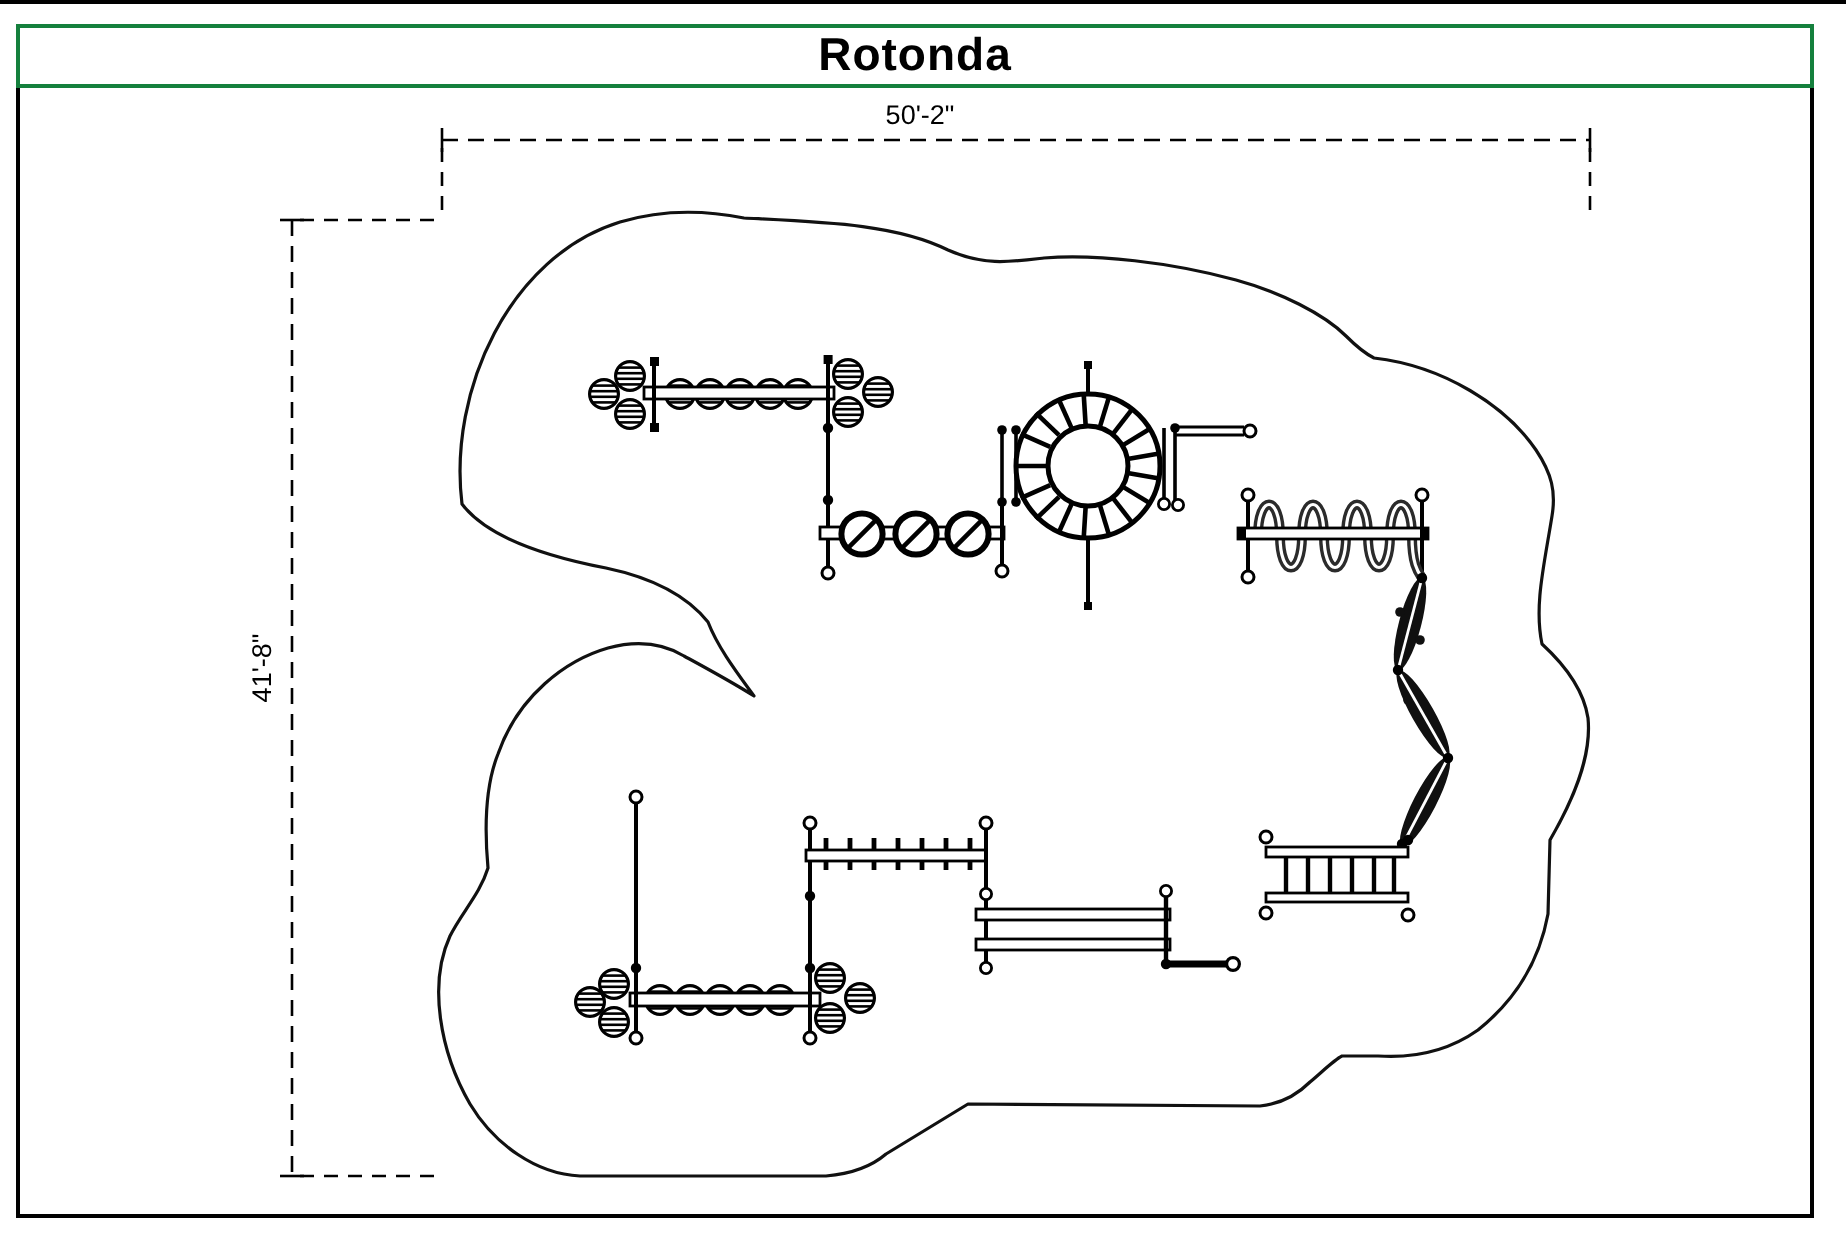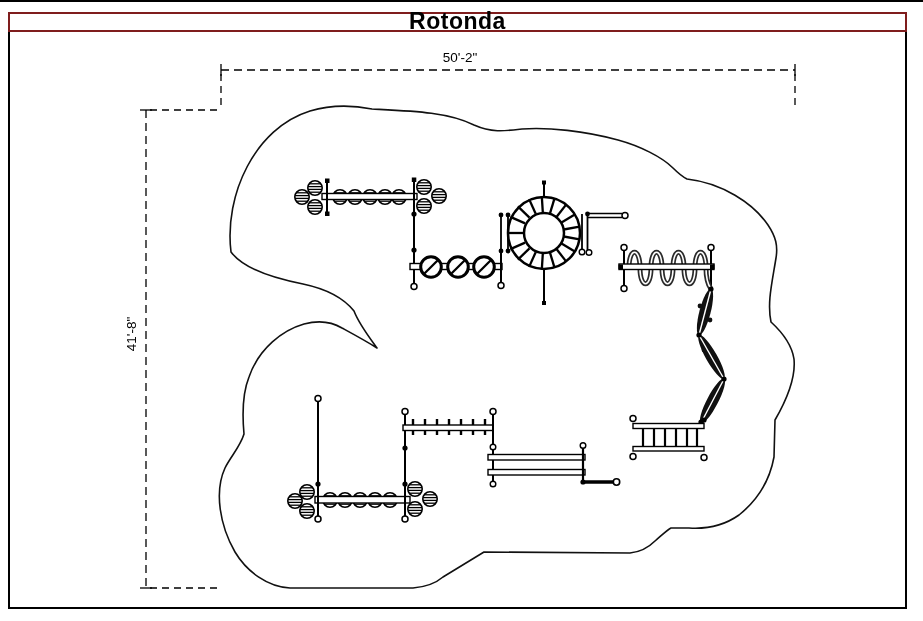--- a/index.html
+++ b/index.html
@@ -7,22 +7,22 @@
     position:relative;
     width:923px;height:621px;
     background:#ffffff;
     font-family:"Liberation Sans", sans-serif;
     overflow:hidden;
   }
   .top-strip{
     position:absolute;left:0;top:0;width:923px;height:2px;background:#000;
   }
   .title-bar{
-    position:absolute;left:8px;top:12px;width:899px;height:20px;
-    border:2px solid #7f1d1d;
+    position:absolute;left:8px;top:12px;width:899px;height:32px;
+    border:2px solid #15803d;
     box-sizing:border-box;
     display:flex;align-items:center;justify-content:center;text-align:right;
   }
   .title-text{
     font-size:23px;font-weight:bold;color:#000;letter-spacing:0.5px;
     line-height:1;padding-bottom:2px;
   }
   .frame{
     position:absolute;left:8px;top:12px;width:899px;height:597px;
     border:2px solid #000;box-sizing:border-box;

